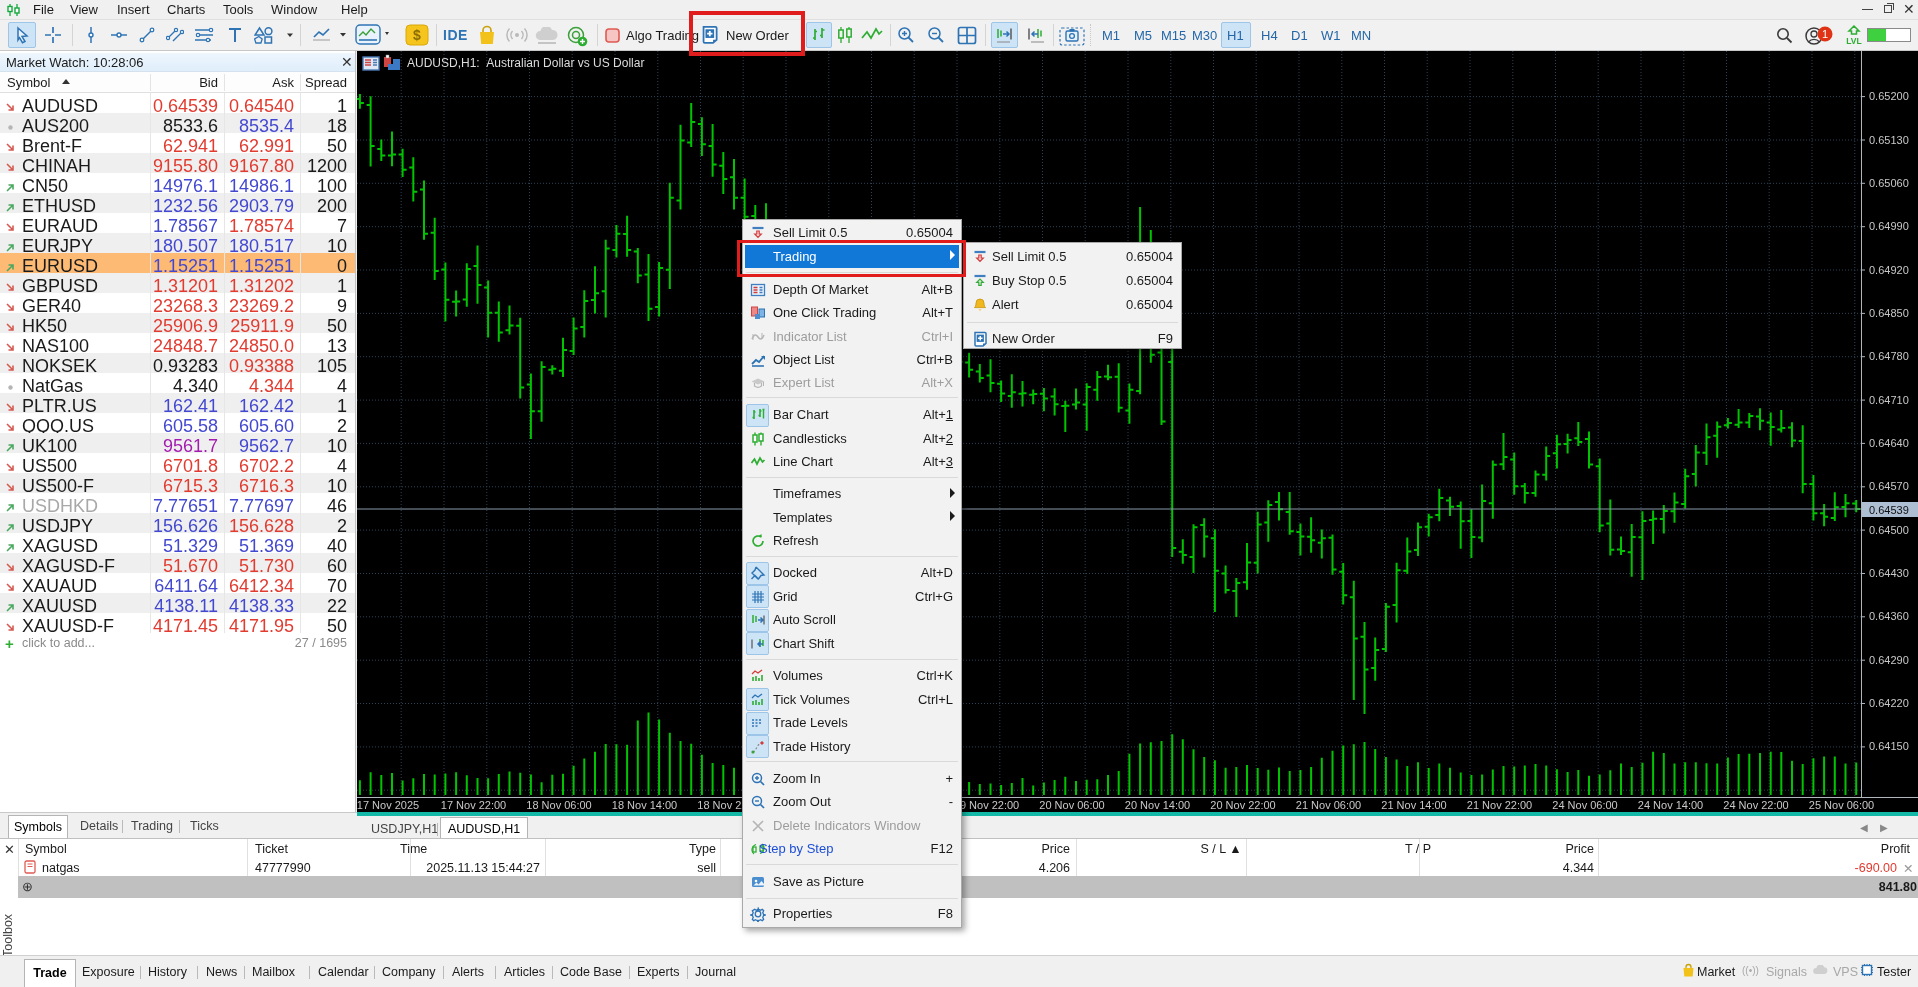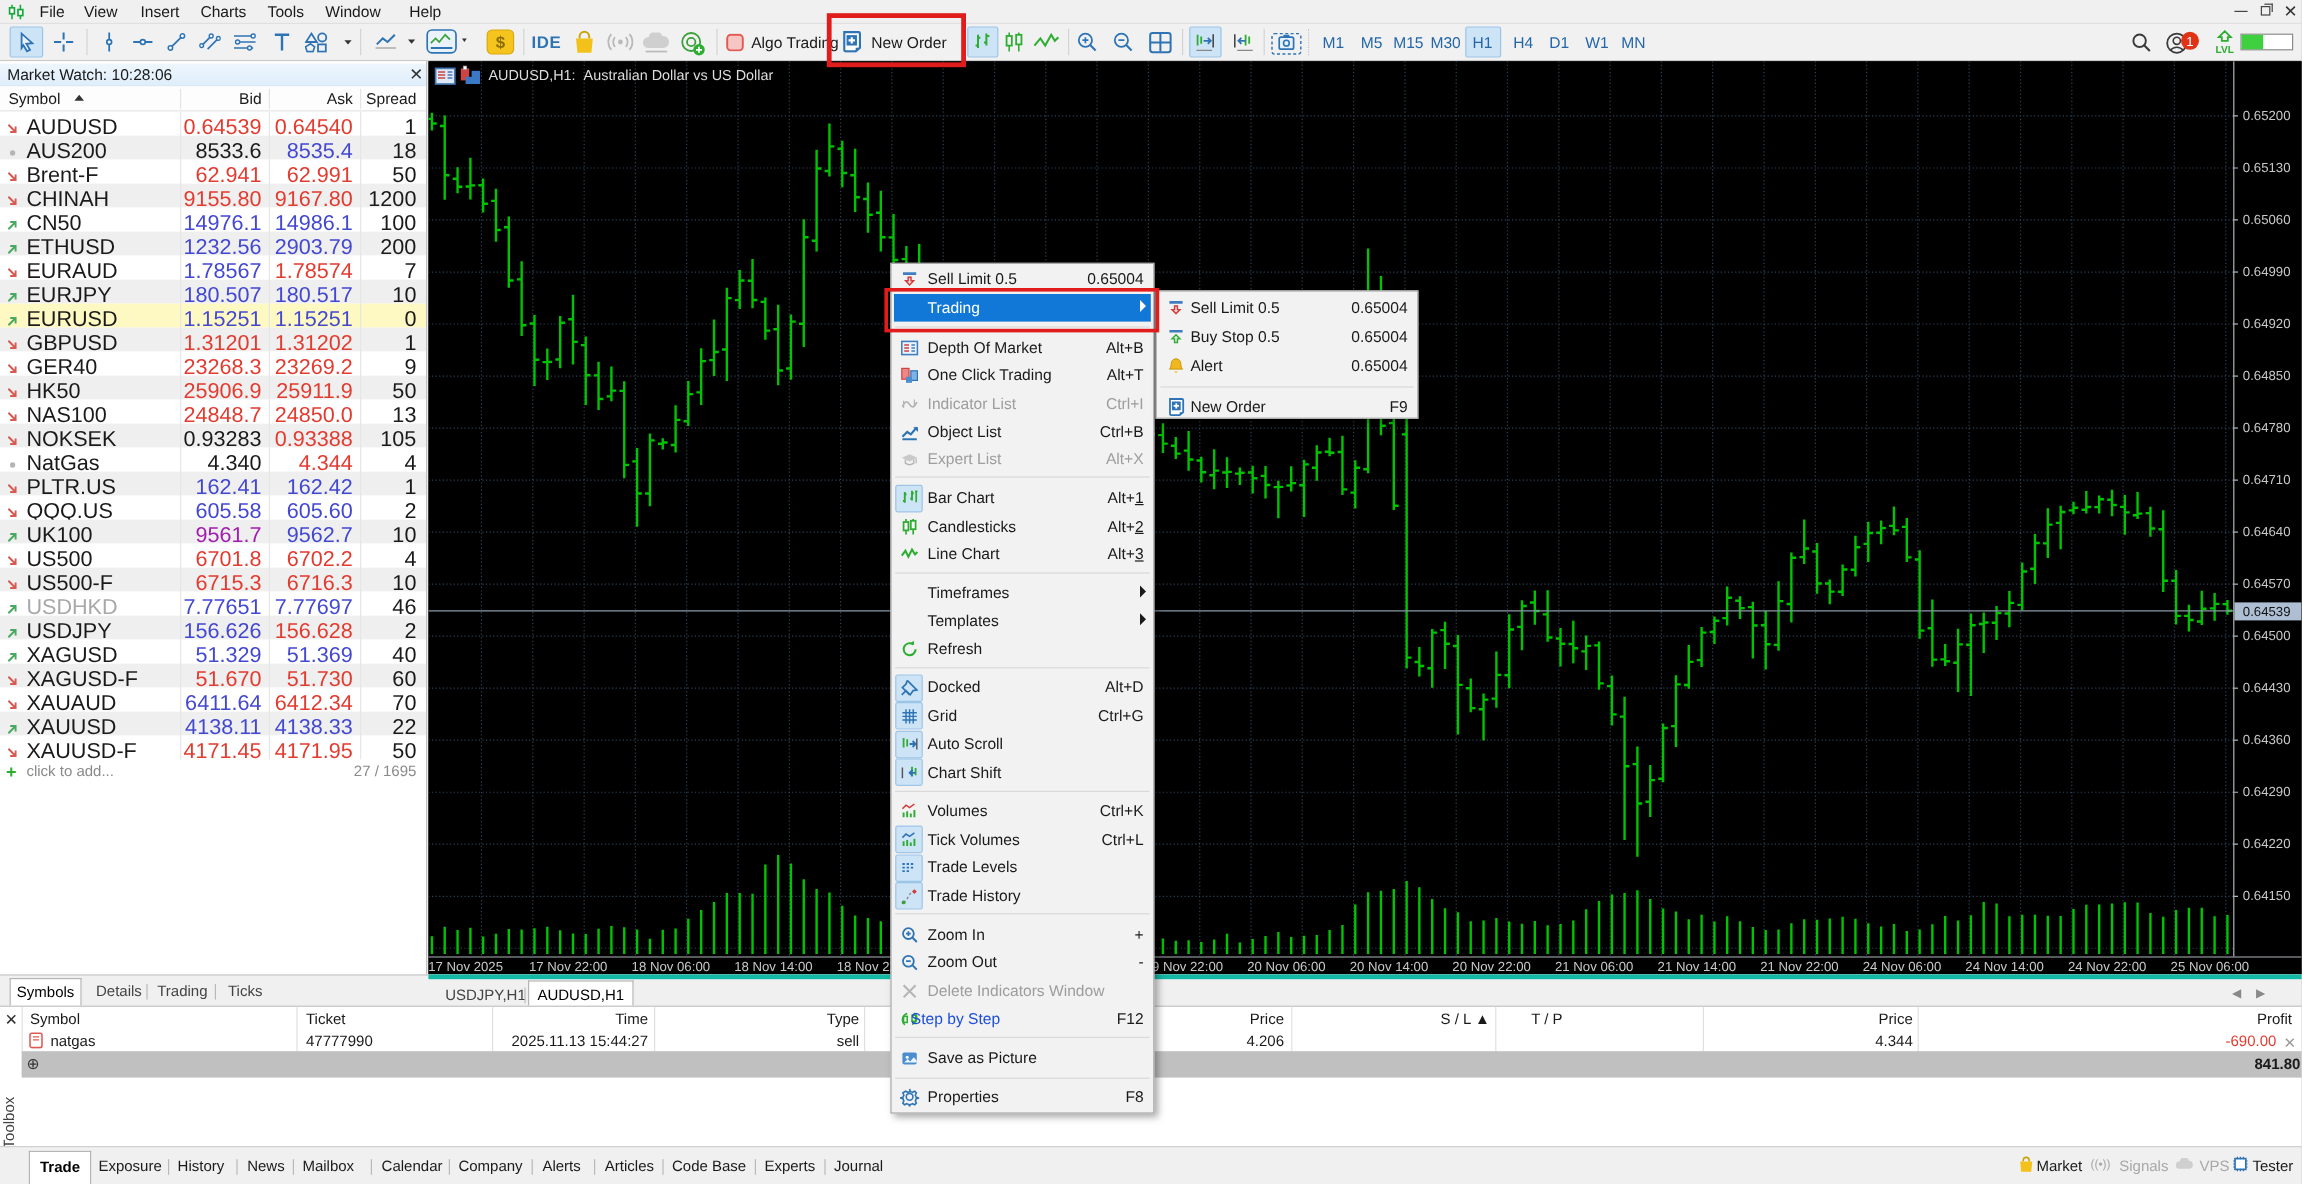--- a/index.html
+++ b/index.html
@@ -307,21 +307,21 @@
       </div>
       <div class="mwr" style="top:182px;background:#efefef">
         <span class="mwi"><svg width="11" height="11" viewBox="0 0 11 11">
             <path d="M2 9L8 3M3.5 3H8v4.5" stroke="#4aa860" stroke-width="1.6" fill="none"></path>
           </svg></span>
         <span class="mws" style="color:#1a1a1a">EURJPY</span>
         <span class="mwn" style="left:151px;width:67px;color:#4348d0">180.507</span>
         <span class="mwn" style="left:225px;width:69px;color:#4348d0">180.517</span>
         <span class="mwn" style="left:301px;width:46px;color:#1a1a1a">10</span>
       </div>
-      <div class="mwr" style="top:202px;background:#fef9c3">
+      <div class="mwr" style="top:202px;background:#fdba74">
         <span class="mwi"><svg width="11" height="11" viewBox="0 0 11 11">
             <path d="M2 9L8 3M3.5 3H8v4.5" stroke="#4aa860" stroke-width="1.6" fill="none"></path>
           </svg></span>
         <span class="mws" style="color:#1a1a1a">EURUSD</span>
         <span class="mwn" style="left:151px;width:67px;color:#4348d0">1.15251</span>
         <span class="mwn" style="left:225px;width:69px;color:#4348d0">1.15251</span>
         <span class="mwn" style="left:301px;width:46px;color:#1a1a1a">0</span>
       </div>
       <div class="mwr" style="top:222px;background:#efefef">
         <span class="mwi"><svg width="11" height="11" viewBox="0 0 11 11">
@@ -577,25 +577,25 @@
       <span style="position:absolute;left:14px;top:6px">USDJPY,H1</span>
       <span class="tsep" style="left:79.5px;top:7px"></span>
       <div class="tab-active" style="left:83px;top:1px;width:88px;height:25px;padding-top:4px">AUDUSD,H1</div>
       <span style="position:absolute;left:1503px;top:6px;color:#888;font-size:10px">◀</span>
       <span style="position:absolute;left:1523px;top:6px;color:#888;font-size:10px">▶</span>
     </div>
     <div id="tbx">
       <span style="position:absolute;left:4px;top:3px;font-size:13px;color:#333">✕</span>
       <span class="th" style="left:25px">Symbol</span>
       <span class="th" style="left:255px">Ticket</span>
-      <span class="th" style="left:400px;width:140px;text-align:right">Time</span>
+      <span class="th" style="left:400px;width:140px;">Time</span>
       <span class="th" style="left:576px;width:140px;text-align:right">Type</span>
       <span class="th" style="left:930px;width:140px;text-align:right">Price</span>
       <span class="th" style="left:1146px;width:150px;text-align:center">S / L ▲</span>
-      <span class="th" style="left:1276px;width:140px;text-align:left">T / P</span>
+      <span class="th" style="left:1348px;width:140px;text-align:center">T / P</span>
       <span class="th" style="left:1454px;width:140px;text-align:right">Price</span>
       <span class="th" style="left:1770px;width:140px;text-align:right">Profit</span>
       <span class="colline" style="left:18px"></span>
       <span class="colline" style="left:247px"></span>
       <span class="colline" style="left:410px"></span>
       <span class="colline" style="left:545px"></span>
       <span class="colline" style="left:720px"></span>
       <span class="colline" style="left:900px"></span>
       <span class="colline" style="left:1076px"></span>
       <span class="colline" style="left:1246px"></span>

